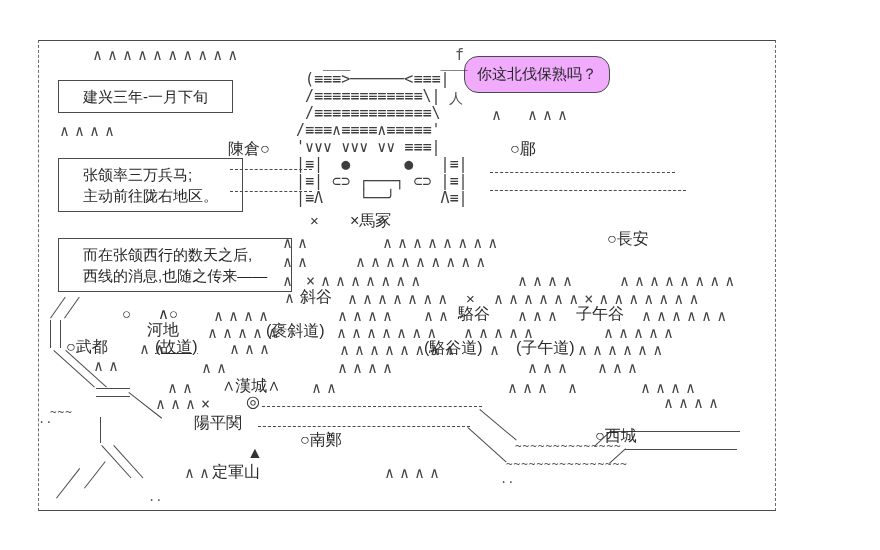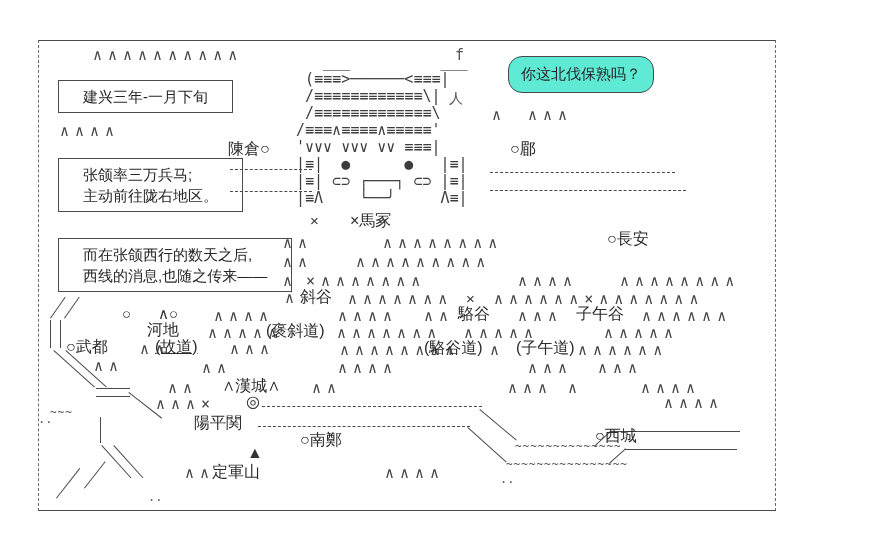--- a/index.html
+++ b/index.html
@@ -3,22 +3,22 @@
 <meta charset="utf-8">
 <style>
   html,body{margin:0;padding:0;background:#ffffff;}
   #stage{position:relative;width:880px;height:550px;background:#ffffff;overflow:hidden;
          font-family:"Liberation Sans",sans-serif;color:#2e2e2e;}
   .frame{position:absolute;left:38px;top:40px;width:736px;height:469px;
          border-top:1.5px solid #4a4a4a;border-bottom:1.5px solid #4a4a4a;
          border-left:1.5px dashed #6a6a6a;border-right:1.5px dashed #6a6a6a;}
   .box{position:absolute;border:1.5px solid #4a4a4a;background:#fff;
        padding:5px 24px;font-size:15px;line-height:21px;color:#262626;white-space:nowrap;}
-  .bubble{position:absolute;border:1.5px solid #4a4a4a;border-radius:14px;background:#5eead4;
-          padding:8px 12px;font-size:15px;color:#262626;white-space:nowrap;margin-left:44px;}
+  .bubble{position:absolute;border:1.5px solid #4a4a4a;border-radius:14px;background:#f0abfc;
+          padding:8px 12px;font-size:15px;color:#262626;white-space:nowrap;}
   .aa{position:absolute;font-family:"DejaVu Sans Mono",monospace;font-size:15px;
       line-height:17px;color:#3d3d3d;white-space:pre;margin:0;}
   .mtn{position:absolute;font-family:"DejaVu Sans Mono",monospace;font-size:15px;
        letter-spacing:6px;color:#454545;white-space:pre;}
   .loc{position:absolute;font-size:16px;color:#2b2b2b;white-space:nowrap;}
   .mark{position:absolute;font-size:15px;color:#333;white-space:nowrap;}
   .hline{position:absolute;height:0;border-top:1.5px solid #4a4a4a;transform-origin:0 0;}
   .dline{position:absolute;height:0;border-top:1.5px dashed #4a4a4a;transform-origin:0 0;}
   .vline{position:absolute;width:0;border-left:1.5px solid #4a4a4a;}
   .wavy{position:absolute;font-family:"DejaVu Sans Mono",monospace;font-size:11px;

